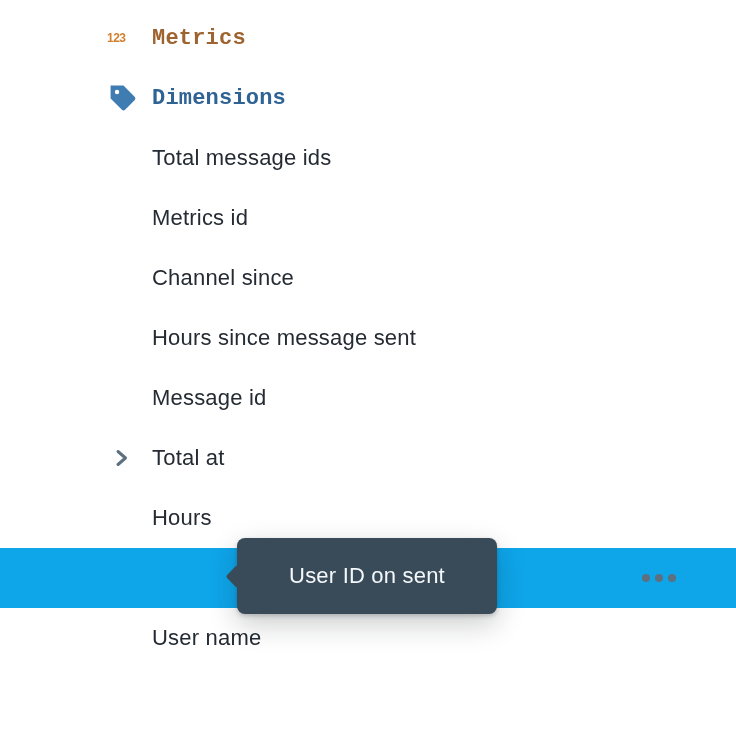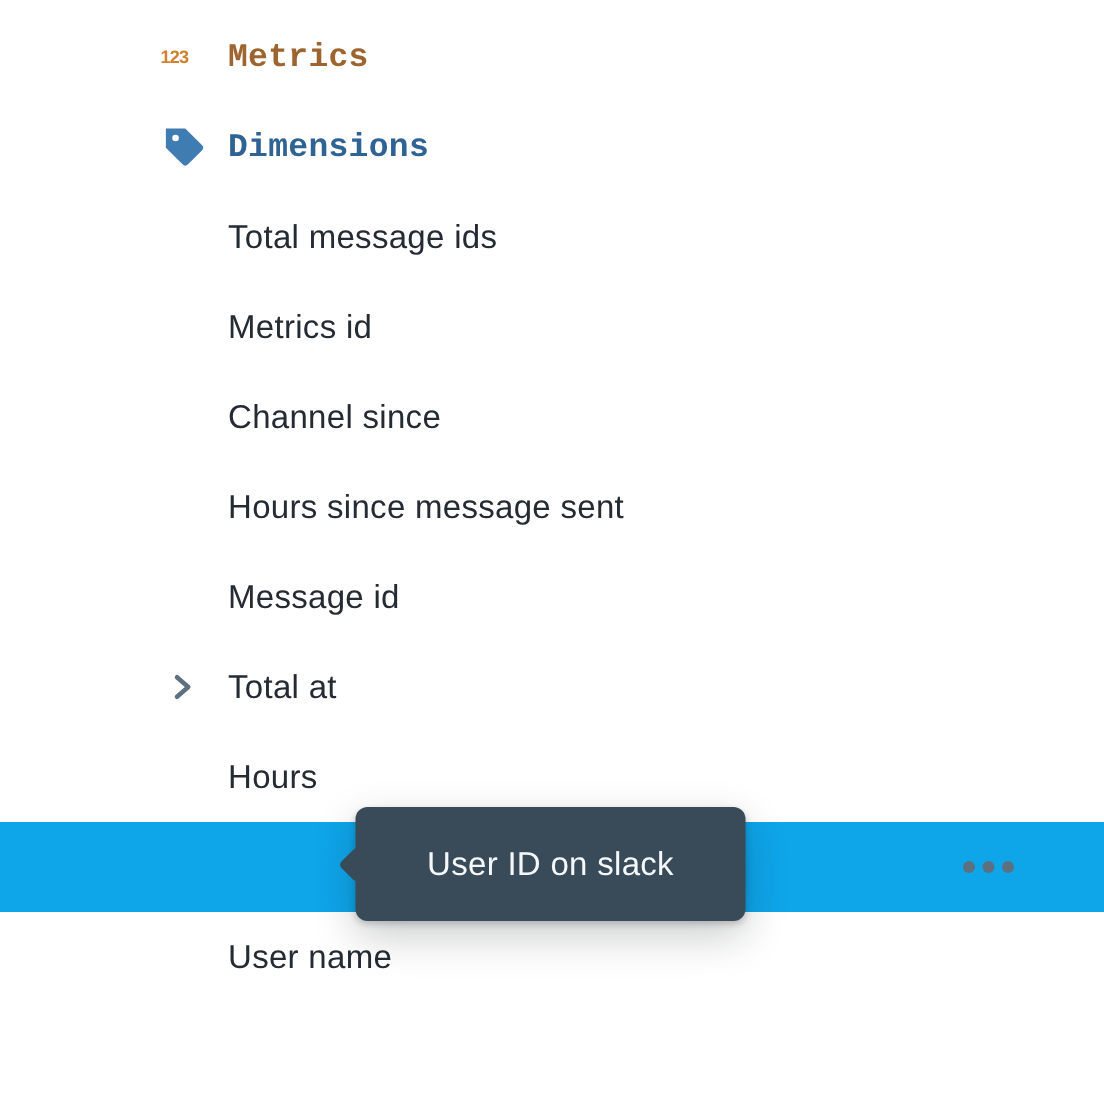--- a/index.html
+++ b/index.html
@@ -156,21 +156,21 @@
 
   <div class="row item">
     <span class="label">Hours</span>
   </div>
 
   <div class="row item hovered">
     <span class="label">User</span>
 
     <div class="tooltip">
       <span class="tooltip-arrow"></span>
-      <span class="tooltip-text">User ID on slack</span>
+      <span class="tooltip-text">User ID on sent</span>
     </div>
 
     <div class="dots">
       <span class="dot"></span>
       <span class="dot"></span>
       <span class="dot"></span>
     </div>
   </div>
 
   <div class="row item">

